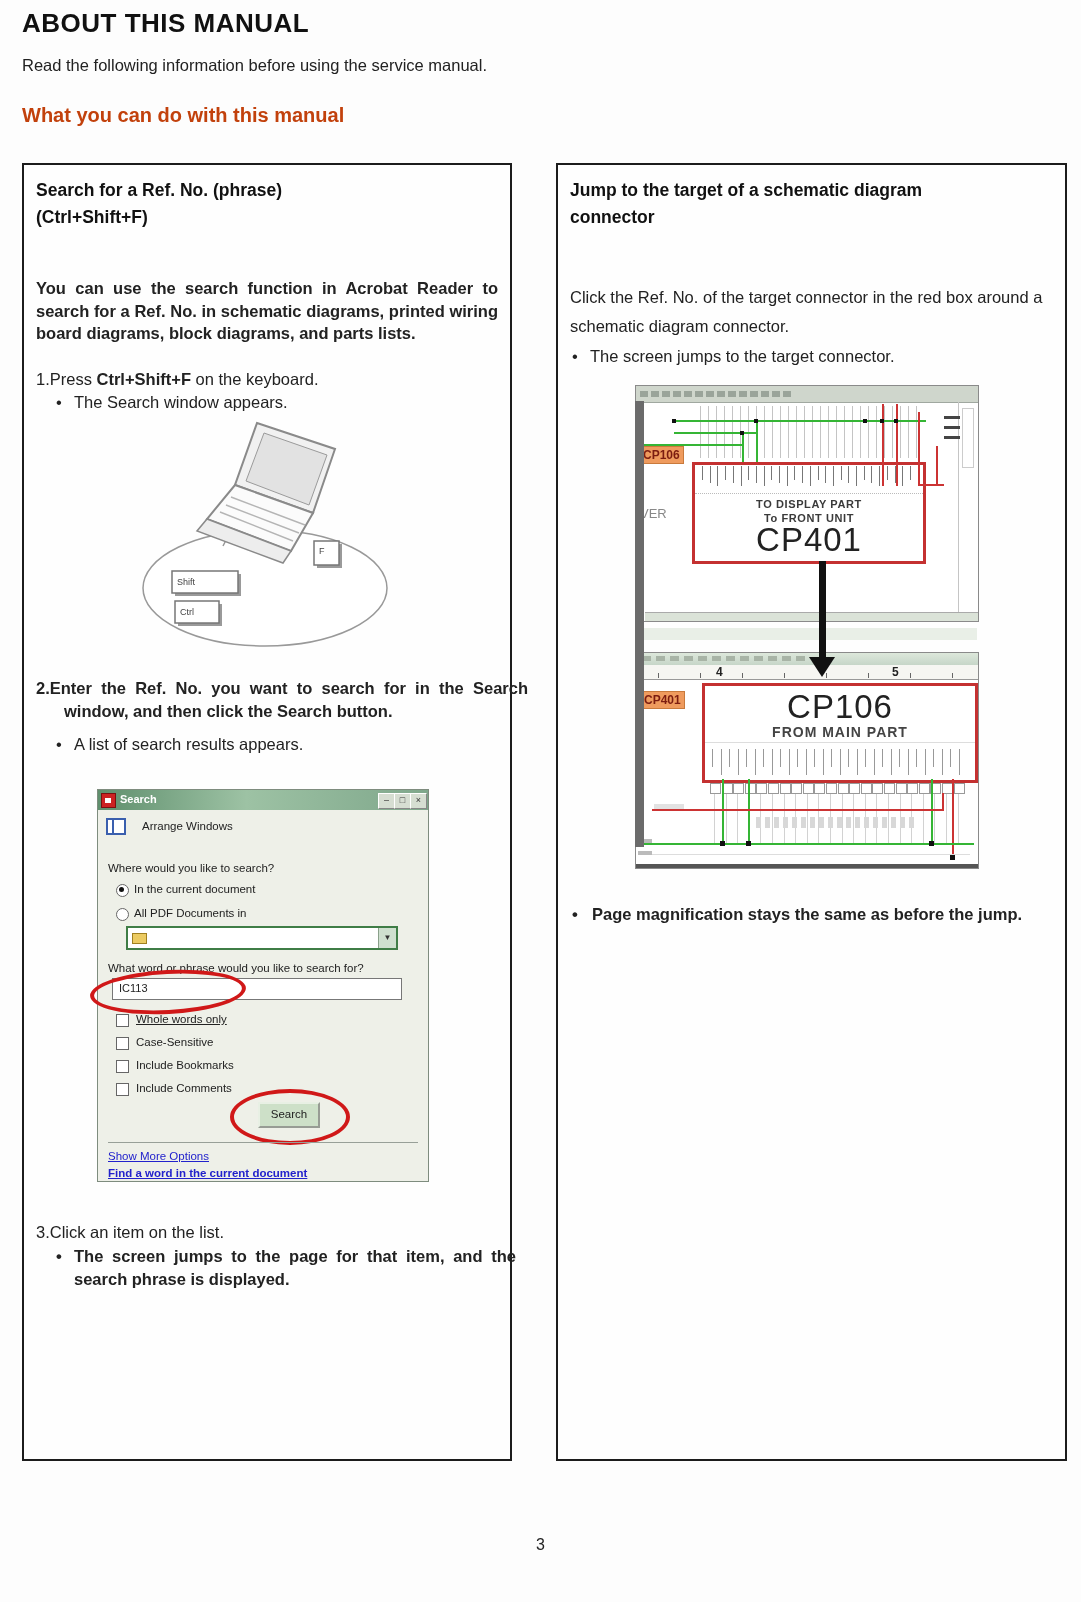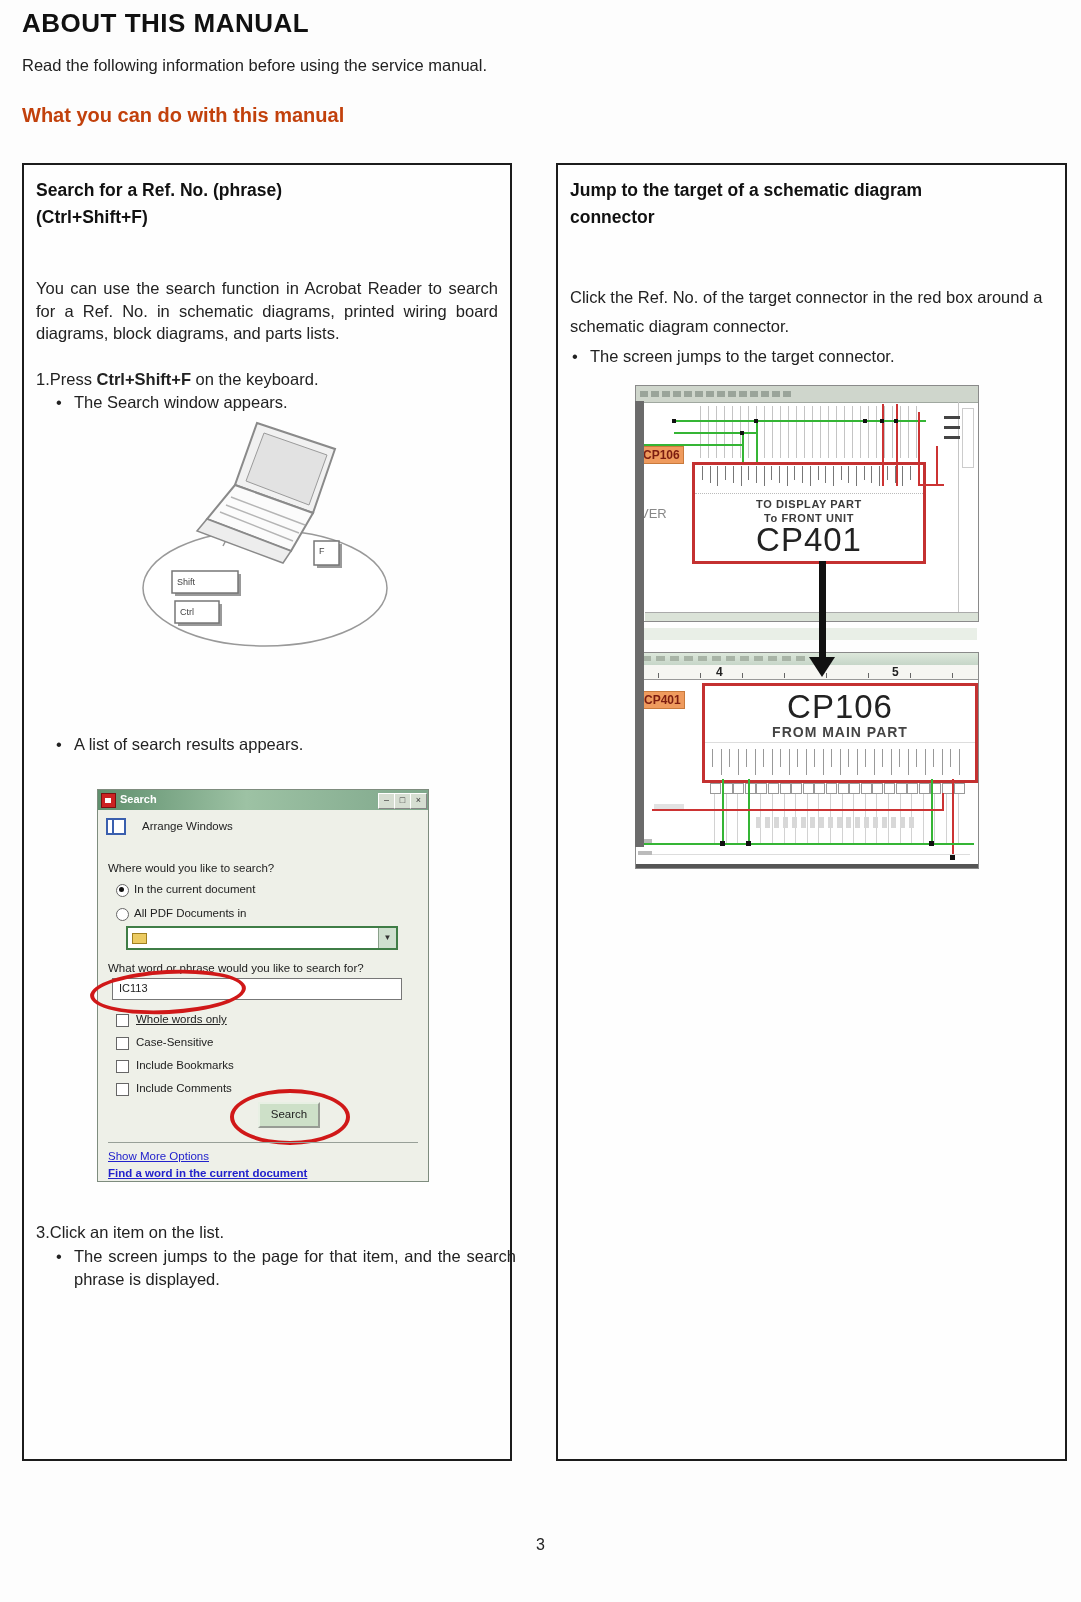--- a/index.html
+++ b/index.html
@@ -4,21 +4,21 @@
 <style>
   html,body{margin:0;padding:0;background:#ffffff;}
   #canvas{position:relative;width:1081px;height:1602px;background:#fdfdfd;
           font-family:"Liberation Sans",sans-serif;color:#1d1d1d;overflow:hidden;}
   .abs{position:absolute;}
   .h1{font-size:26px;font-weight:bold;letter-spacing:0.5px;color:#111;}
   .h2{font-size:20px;font-weight:bold;color:#c2410c;}
   .body-txt{font-size:16.5px;line-height:22.5px;color:#222;}
   .frame{position:absolute;border:2px solid #1c1c1c;background:#fefefe;}
   .box-title{font-size:17.5px;font-weight:bold;line-height:27px;color:#111;}
-  .just{text-align:justify;}
+  .just{text-align:justify;font-weight:bold;}
   .hang{padding-left:28px;text-indent:-28px;}
   .blt{display:inline-block;width:18px;text-indent:0;}
   
   #sw{position:absolute;width:330px;height:391px;background:#eef0e8;border:1px solid #7e8c7e;
       font-size:11.5px;color:#222;}
   .sw-abs{position:absolute;}
   .titlebar{left:0;top:0;width:330px;height:20px;
             background:linear-gradient(90deg,#5f8f6d,#9dc2a4 45%,#7fa78b);}
   .tb-btn{position:absolute;top:3px;width:15px;height:14px;background:#d6ded2;
           border:1px solid #888;border-top-color:#fff;border-left-color:#fff;
@@ -83,20 +83,23 @@
         <rect x="68" y="188" width="44" height="22" fill="#ffffff" stroke="#777" stroke-width="1.5"></rect>
         <text x="73" y="202" font-size="9" fill="#444">Ctrl</text>
       </g>
       <g>
         <rect x="210" y="131" width="25" height="24" fill="#9a9a9a"></rect>
         <rect x="207" y="128" width="25" height="24" fill="#ffffff" stroke="#777" stroke-width="1.5"></rect>
         <text x="212" y="141" font-size="9" fill="#444">F</text>
       </g>
     </svg>
 
+    <div class="abs body-txt just hang" style="left:12px;top:512px;width:464px;">
+      <span>2.</span><span>Enter the Ref. No. you want to search for in the Search window, and then click the </span><b>Search</b><span> button.</span>
+    </div>
     <div class="abs body-txt" style="left:32px;top:568px;width:440px;">
       <span class="blt">•</span><span>A list of search results appears.</span>
     </div>
 
     <div id="sw" style="left:73px;top:624px;">
       <div class="sw-abs titlebar">
         <div class="sw-abs" style="left:3px;top:3px;width:13px;height:13px;background:#cc2222;border:1px solid #7a1010;">
           <div style="position:absolute;left:3px;top:4px;width:6px;height:5px;background:#fff;"></div>
         </div>
         <div class="sw-abs" style="left:22px;top:3px;font-size:11px;font-weight:bold;color:#fff;">Search</div>
@@ -417,16 +420,19 @@
           <div style="position: absolute; left: 2px; top: 198px; width: 14px; height: 4px; background: rgb(187, 187, 187);"></div>
           <div style="position: absolute; left: 0px; top: 211px; width: 342px; height: 4px; background: rgb(85, 85, 85);"></div>
         </div>
 
       <div class="abs" style="left:0;top:16px;width:9px;height:446px;background:#6b6b6b;"></div>
 
       <div class="abs" style="left:184px;top:176px;width:7px;height:96px;background:#111;"></div>
       <div class="abs" style="left:174px;top:272px;width:0;height:0;border-left:13px solid transparent;border-right:13px solid transparent;border-top:20px solid #111;"></div>
     </div>
 
+    <div class="abs body-txt just" style="left:14px;top:736px;width:474px;padding-left:20px;text-indent:-20px;line-height:27px;">
+      <span class="blt" style="width:20px;">•</span><span>Page magnification stays the same as before the jump.</span>
+    </div>
   </div>
 
   <div class="abs pagenum" style="left:0;top:1536px;width:1081px;text-align:center;">3</div>
 </div>
 
 </body></html>

